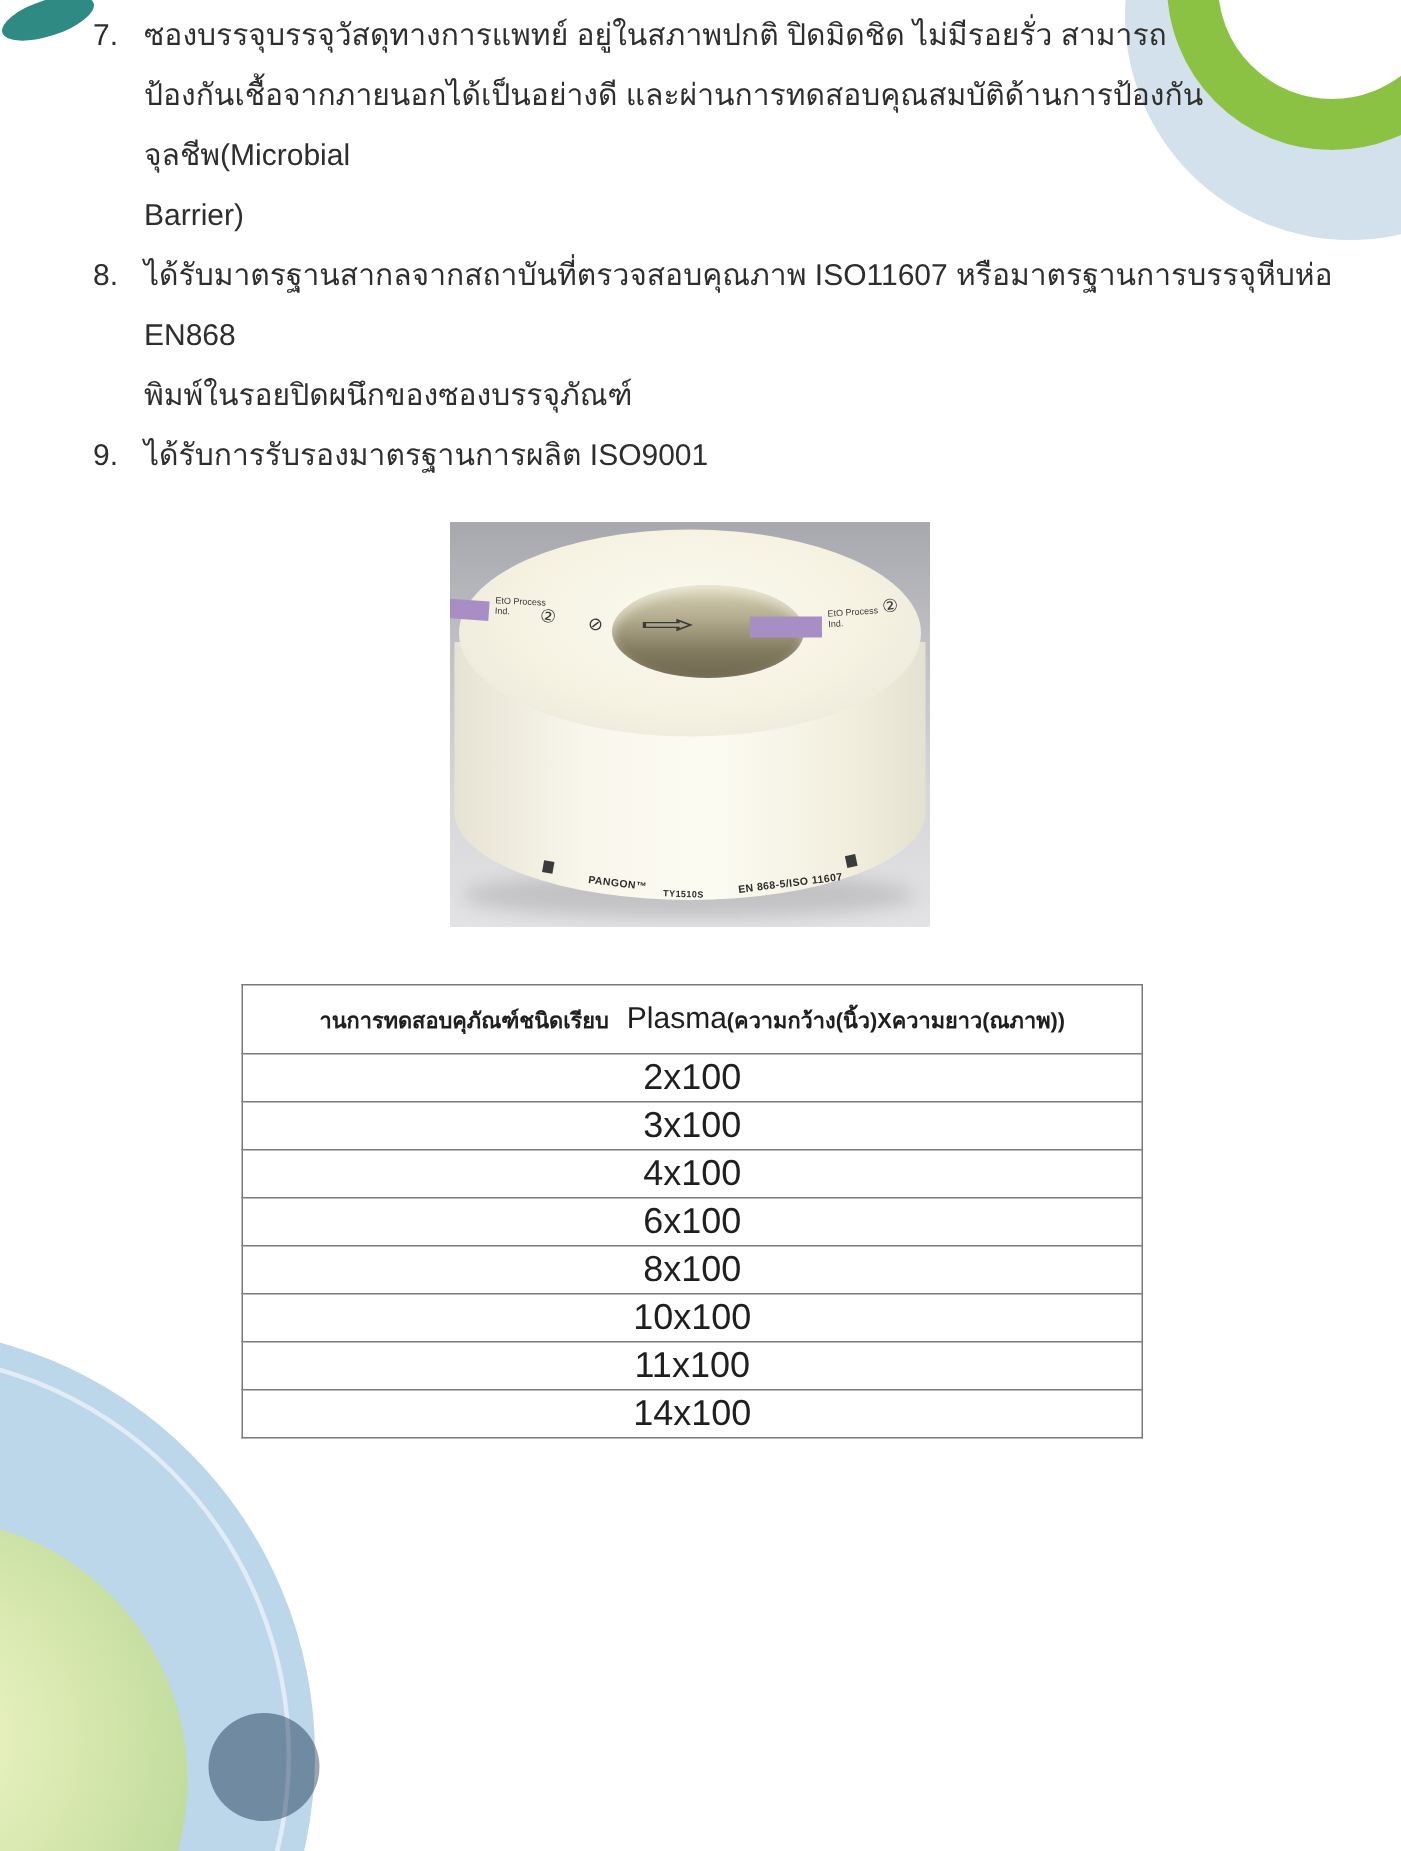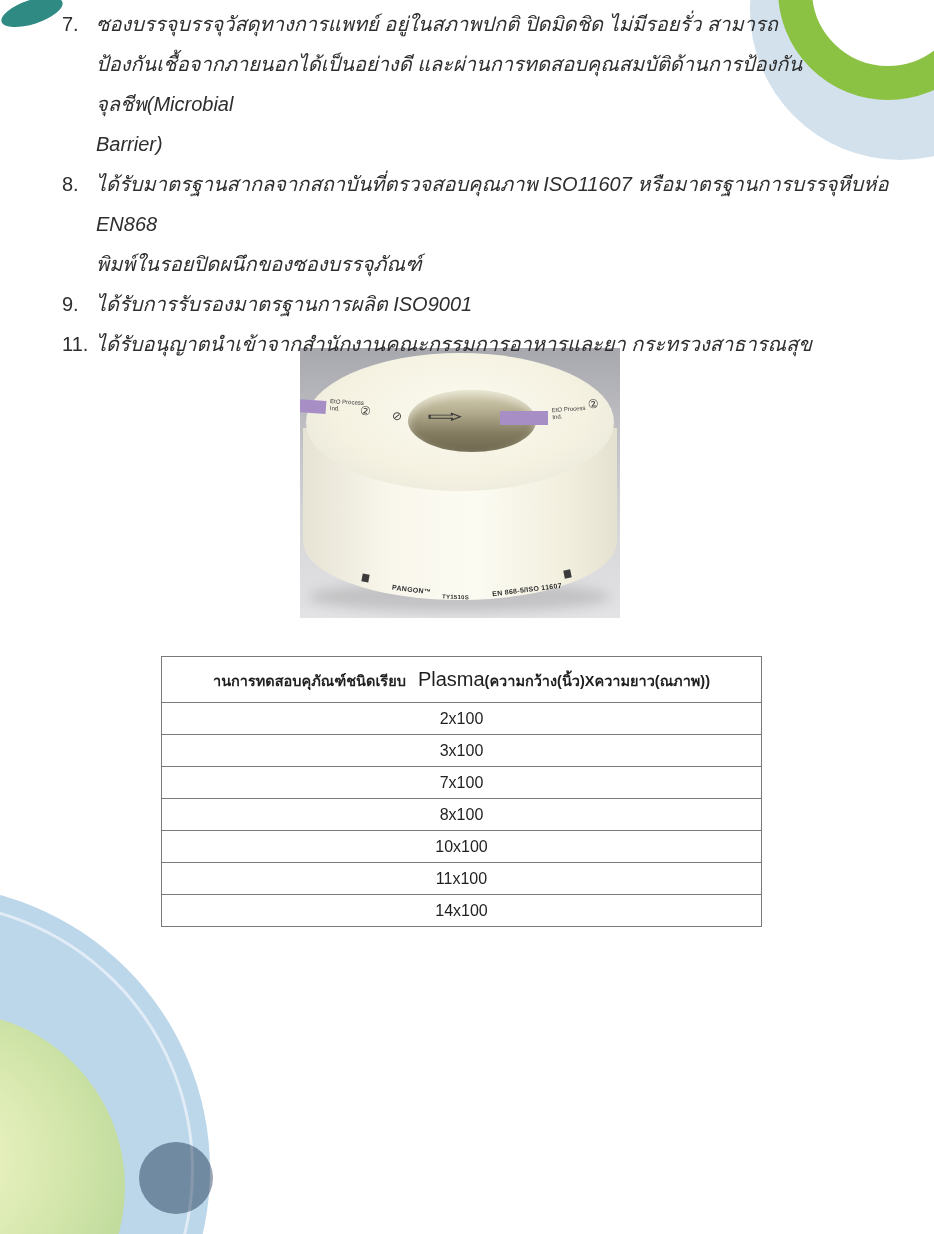--- a/index.html
+++ b/index.html
@@ -18,21 +18,21 @@
   #deco-blue-bl .ring{position:absolute;inset:16px;border:3px solid rgba(255,255,255,.55);
     border-radius:50%;}
   #deco-green-bl{left:-225px;top:1012px;width:350px;height:350px;
     background:radial-gradient(circle at 48% 42%,#f3f7cb 0%,#d4e6ab 45%,#a8ce8c 100%);}
   #deco-gray-bl{left:139px;top:1142px;width:74px;height:72px;background:#8f9cab;
     opacity:.92;mix-blend-mode:multiply;}
   
   #list{position:absolute;left:62px;top:4px;width:856px;z-index:2;}
   .li{display:flex;font-size:20px;line-height:40px;color:#2e2e2e;}
   .li .num{width:34px;flex:0 0 34px;}
-  .li .txt{flex:1;white-space:pre-line;font-style:italic;}
+  .li .txt{flex:1;white-space:pre-line;}
   
   #photo{position:absolute;left:300px;top:348px;width:320px;height:270px;z-index:1;
     background:linear-gradient(to bottom,#a7a8ad 0%,#bfbfc4 30%,#d6d6d9 65%,#e3e2e4 100%);
     overflow:hidden;}
   #roll-shadow{position:absolute;left:8px;top:234px;width:302px;height:30px;border-radius:50%;
     background:rgba(60,60,60,.18);filter:blur(6px);}
   #roll-side{position:absolute;left:3px;top:80px;width:314px;height:172px;
     background:linear-gradient(to right,#e6e3d4 0%,#f9f7ec 28%,#fcfbf2 55%,#f1eedd 85%,#e4e1d1 100%);
     border-bottom-left-radius:50% 34%;border-bottom-right-radius:50% 34%;}
   #roll-top{position:absolute;left:6px;top:5px;width:308px;height:138px;border-radius:50%;
@@ -48,21 +48,21 @@
   .btiny{font-size:7px;line-height:7px;font-weight:bold;letter-spacing:.3px;color:#2c2c2c;
     white-space:nowrap;}
   .bsq{width:7px;height:8px;background:#3b3b3b;}
   
   #size-table{position:absolute;left:161px;top:656px;width:601px;z-index:2;
     border-collapse:collapse;}
   #size-table td{border:1.5px solid #7a7a7a;text-align:center;vertical-align:middle;
     background:#ffffff;}
   #size-table td.hdr{height:43px;font-weight:bold;font-size:14.5px;color:#1f1f1f;}
   #size-table td.hdr .latin{font-weight:normal;font-size:20px;margin-left:12px;}
-  #size-table td.row{height:29px;font-size:16px;color:#1f1f1f;}
+  #size-table td.row{height:29px;font-size:24px;color:#1f1f1f;}
 </style>
 </head>
 <body>
 
 <div id="page">
 
   <div class="circle" id="deco-blue-tr"></div>
   <div id="deco-teal-tr"></div>
   <div class="circle" id="deco-green-tr"></div>
   <div class="circle" id="deco-blue-bl">
@@ -79,24 +79,20 @@
 Barrier)</span>
     </div>
     <div class="li">
       <span class="num">8.</span>
       <span class="txt">ได้รับมาตรฐานสากลจากสถาบันที่ตรวจสอบคุณภาพ ISO11607 หรือมาตรฐานการบรรจุหีบห่อ EN868
 พิมพ์ในรอยปิดผนึกของซองบรรจุภัณฑ์</span>
     </div>
     <div class="li">
       <span class="num">9.</span>
       <span class="txt">ได้รับการรับรองมาตรฐานการผลิต ISO9001</span>
-    </div>
-    <div class="li">
-      <span class="num">11.</span>
-      <span class="txt">ได้รับอนุญาตนำเข้าจากสำนักงานคณะกรรมการอาหารและยา กระทรวงสาธารณสุข</span>
     </div>
   </div>
 
   <div id="photo">
     <div id="roll-shadow"></div>
     <div id="roll-side"></div>
     <div id="roll-top"></div>
     <div id="roll-hole"></div>
 
     <div class="mark p-rect" style="left:-4px;top:52px;width:30px;height:13px;transform:rotate(4deg);"></div>
@@ -124,21 +120,24 @@
         <span>านการทดสอบคุภัณฑ์ชนิดเรียบ</span><span class="latin">Plasma</span><span>(ความกว้าง(นิ้ว)Xความยาว(ณภาพ))</span>
       </td>
     </tr>
     <tr>
           <td class="row">2x100</td>
         </tr>
     <tr>
           <td class="row">3x100</td>
         </tr>
     <tr>
-          <td class="row">7x100</td>
+          <td class="row">4x100</td>
+        </tr>
+    <tr>
+          <td class="row">6x100</td>
         </tr>
     <tr>
           <td class="row">8x100</td>
         </tr>
     <tr>
           <td class="row">10x100</td>
         </tr>
     <tr>
           <td class="row">11x100</td>
         </tr>

